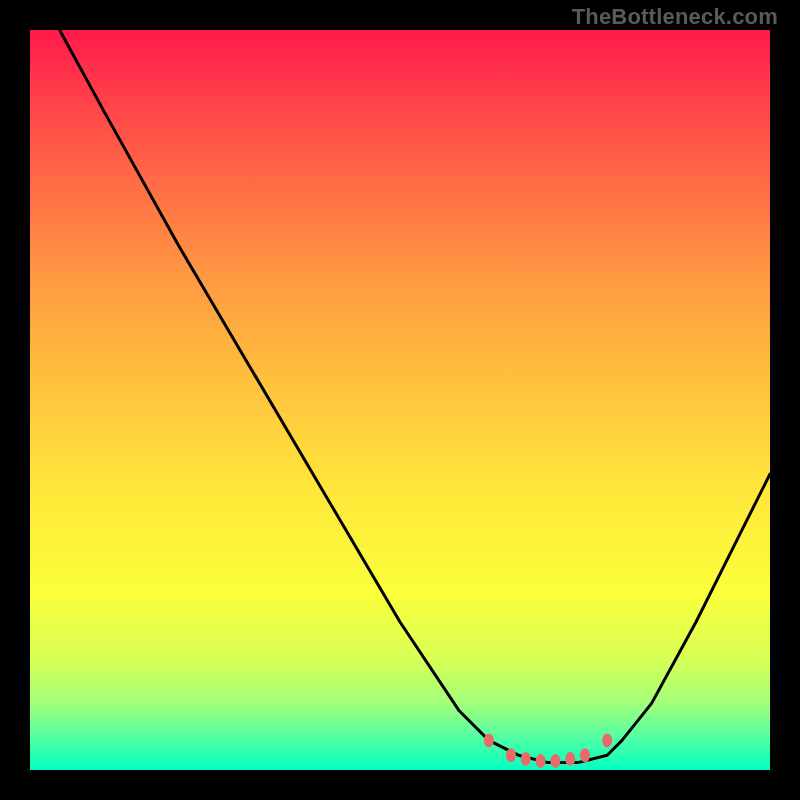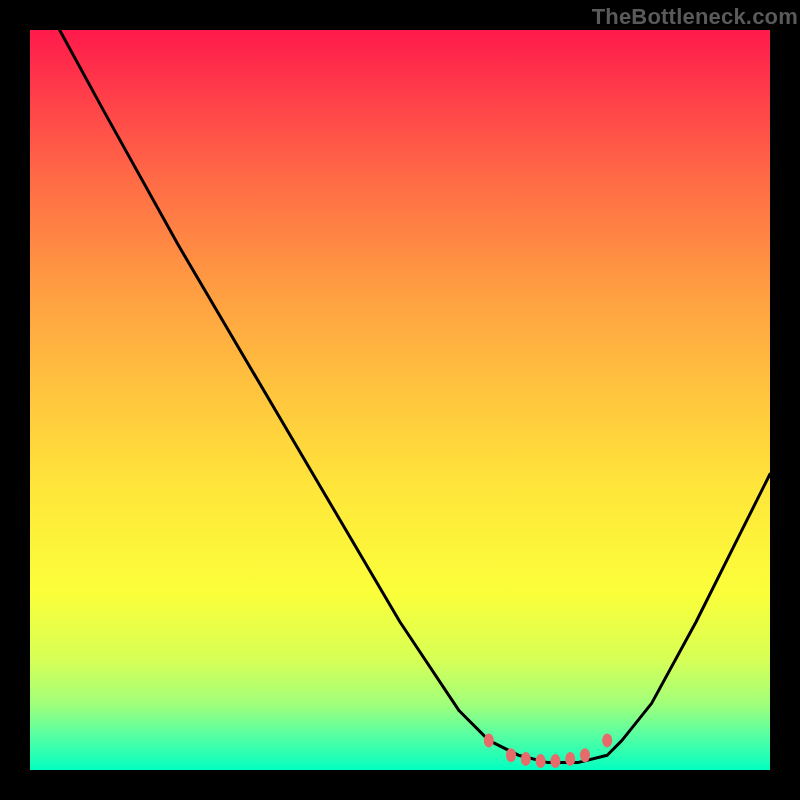--- a/index.html
+++ b/index.html
@@ -6,21 +6,21 @@
   html, body { width: 800px; height: 800px; overflow: hidden; }
   .outer {
     width: 800px;
     height: 800px;
     background: #000;
     position: relative;
   }
   .attrib {
     position: absolute;
     top: 4px;
-    right: 2px;
+    right: 22px;
     font-family: Arial, Helvetica, sans-serif;
     font-size: 22px;
     font-weight: bold;
     color: #5a5a5a;
     letter-spacing: 0.2px;
   }
   .plot {
     position: absolute;
     left: 30px;
     top: 30px;

